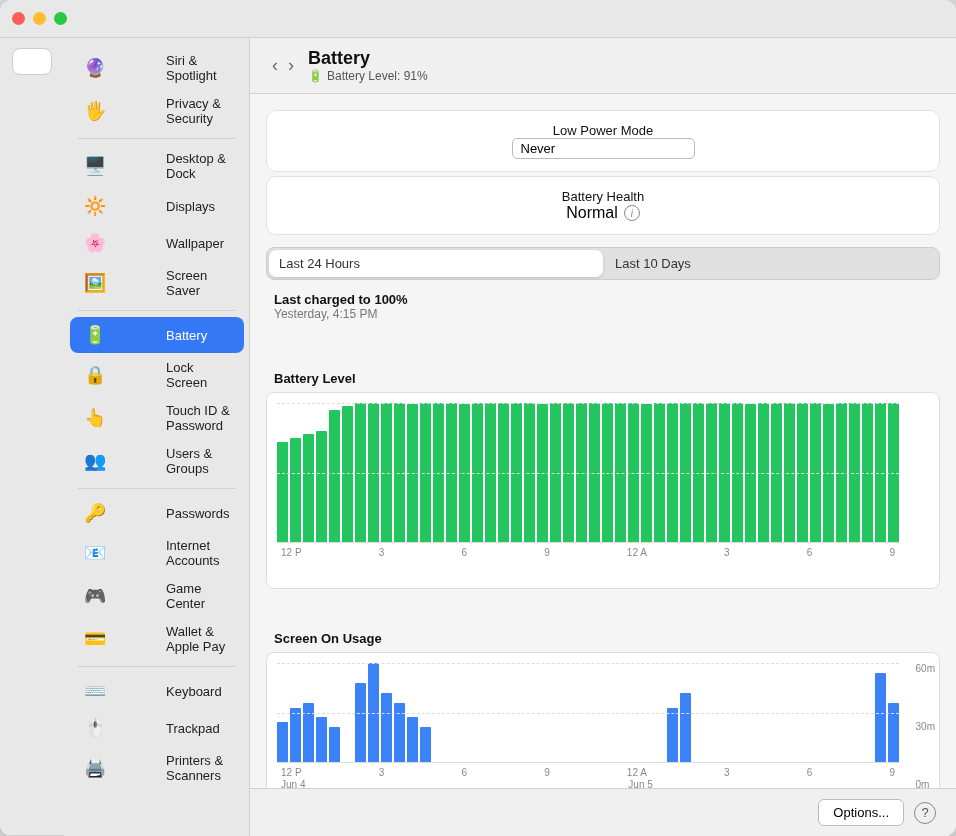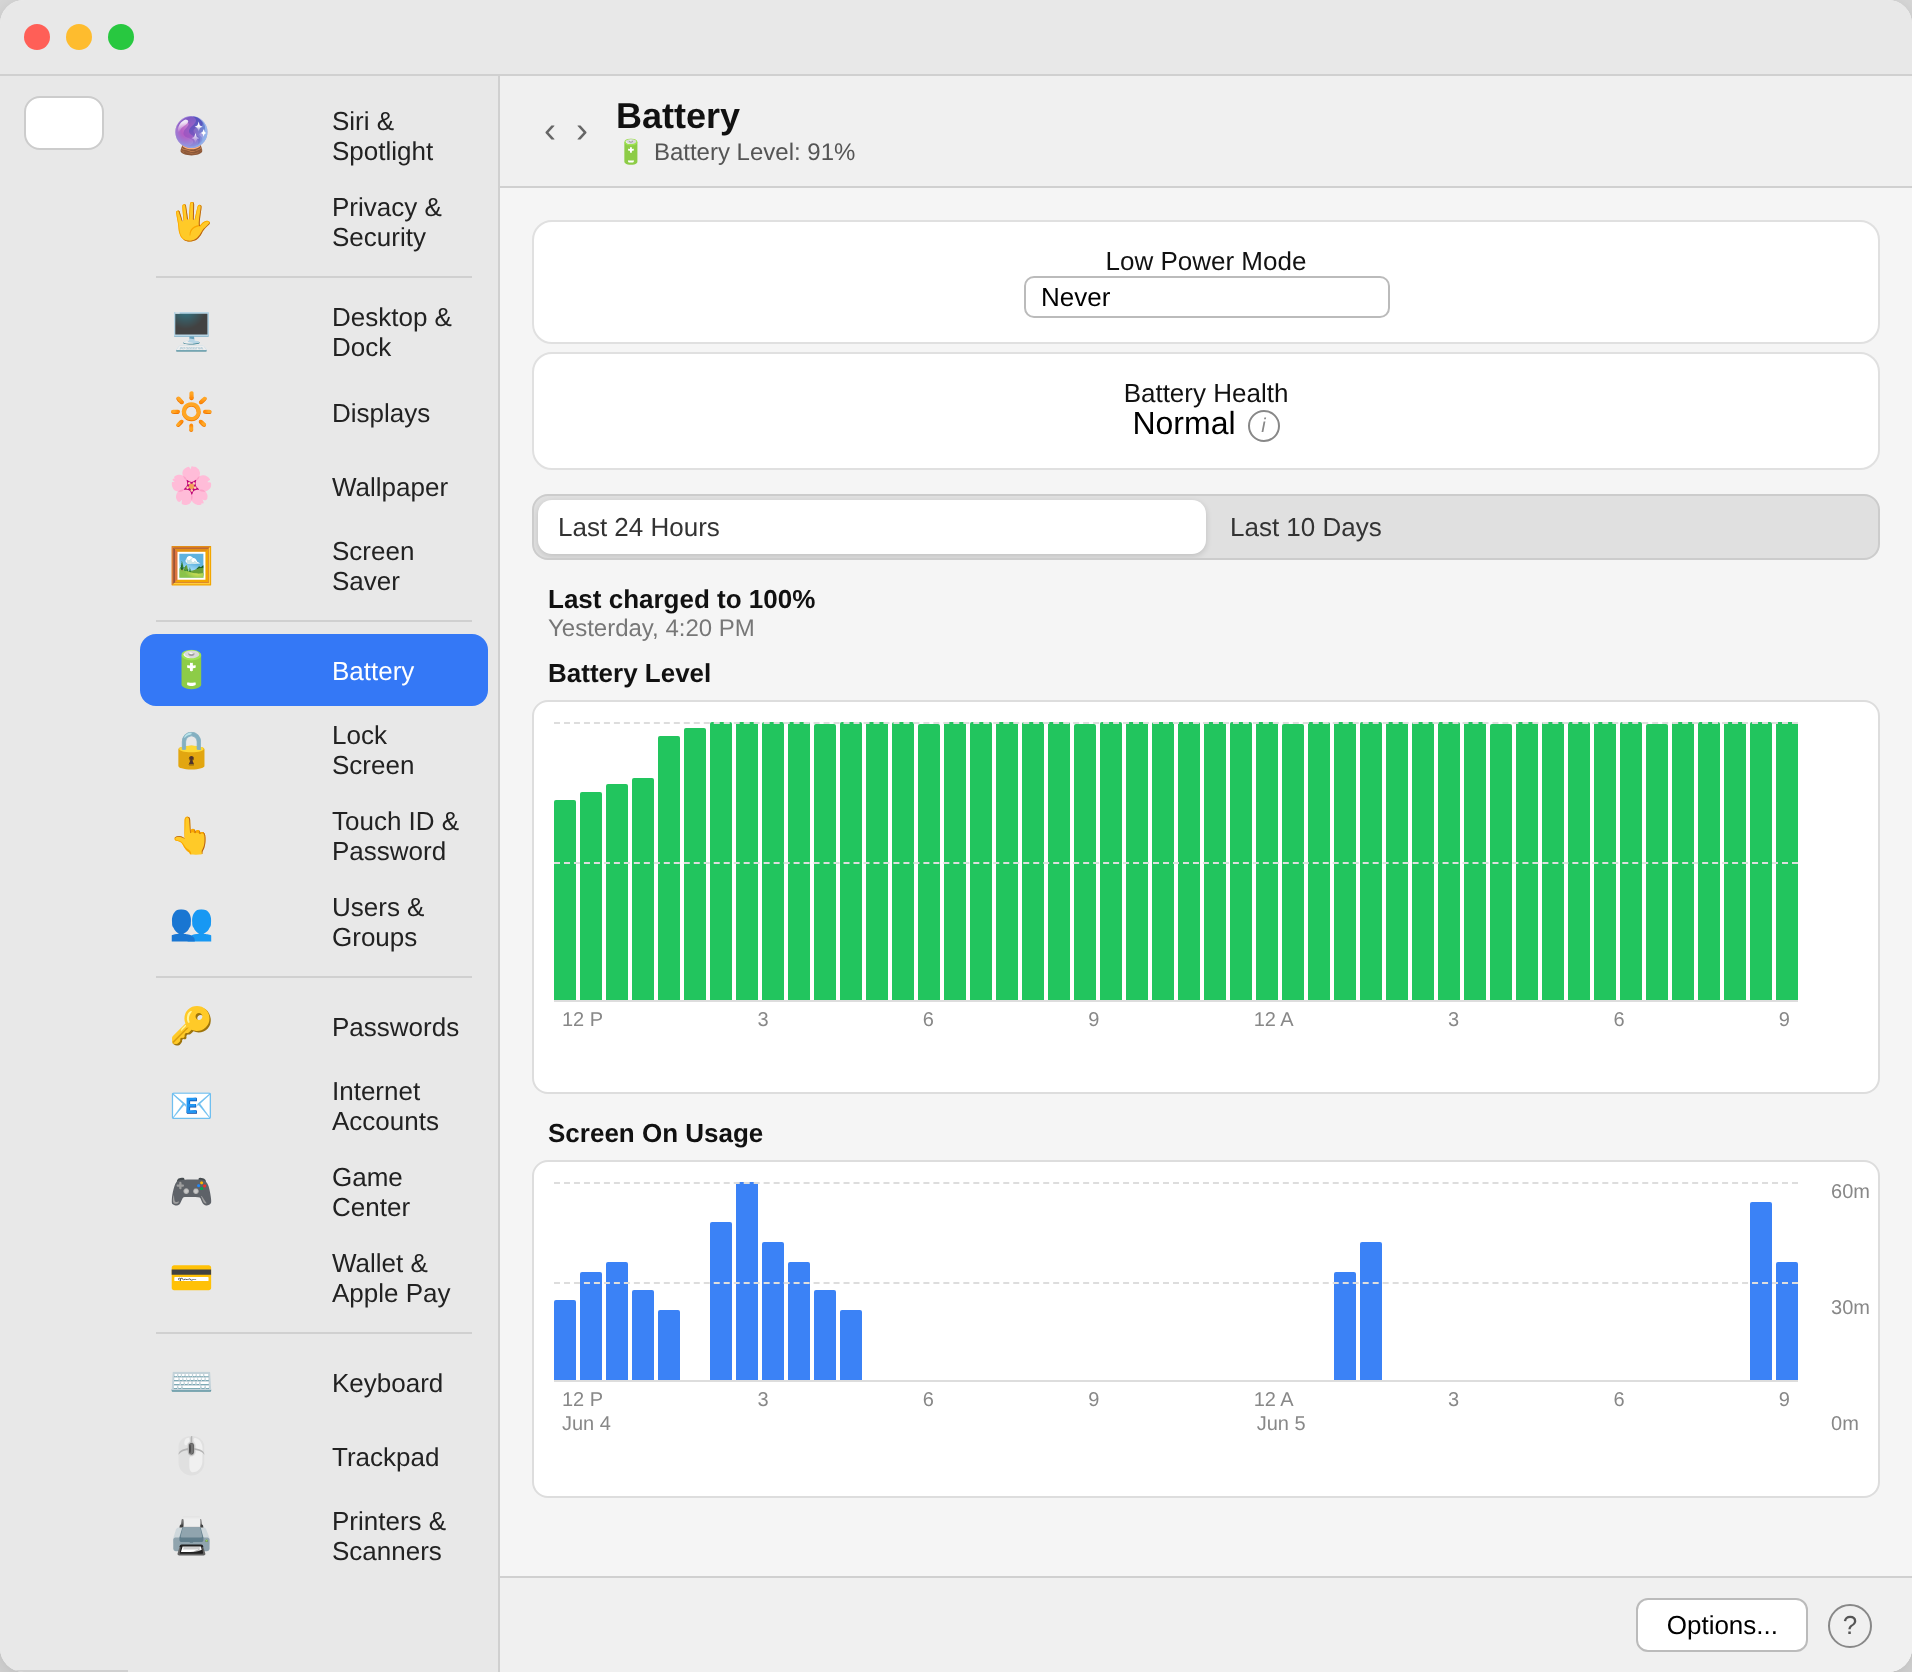--- a/index.html
+++ b/index.html
@@ -245,20 +245,21 @@
       font-weight: 600;
       color: #111;
     }
     .charged-time {
       font-size: 12px;
       color: #777;
     }
     .chart-container {
       padding: 0 16px;
       margin-bottom: 12px;
+      margin-top: 42px;
     }
     .chart-title {
       font-size: 13px;
       font-weight: 700;
       color: #111;
       margin-bottom: 6px;
       padding-left: 8px;
     }
     .chart-wrapper {
       position: relative;
@@ -506,21 +507,21 @@
 
         <div style="margin-top:12px;">
           <div class="tab-switcher">
             <button class="tab-btn active">Last 24 Hours</button>
             <button class="tab-btn">Last 10 Days</button>
           </div>
         </div>
 
         <div class="charged-info">
           <div class="charged-title">Last charged to 100%</div>
-          <div class="charged-time">Yesterday, 4:20 PM</div>
+          <div class="charged-time">Yesterday, 4:15 PM</div>
         </div>
 
         <div class="chart-container">
           <div class="chart-title">Battery Level</div>
           <div class="chart-wrapper">
             <div style="position:relative;">
               <div style="position:absolute; width:calc(100% - 0px); left:0; top:0; height:1px; border-top:1px dashed #ddd;"></div>
               <div style="position:absolute; width:calc(100% - 0px); left:0; top:50%; height:1px; border-top:1px dashed #ddd;"></div>
               <div class="battery-bars" id="battery-bars-container">
                   <div class="battery-bar" style="height: 72%;"></div>

